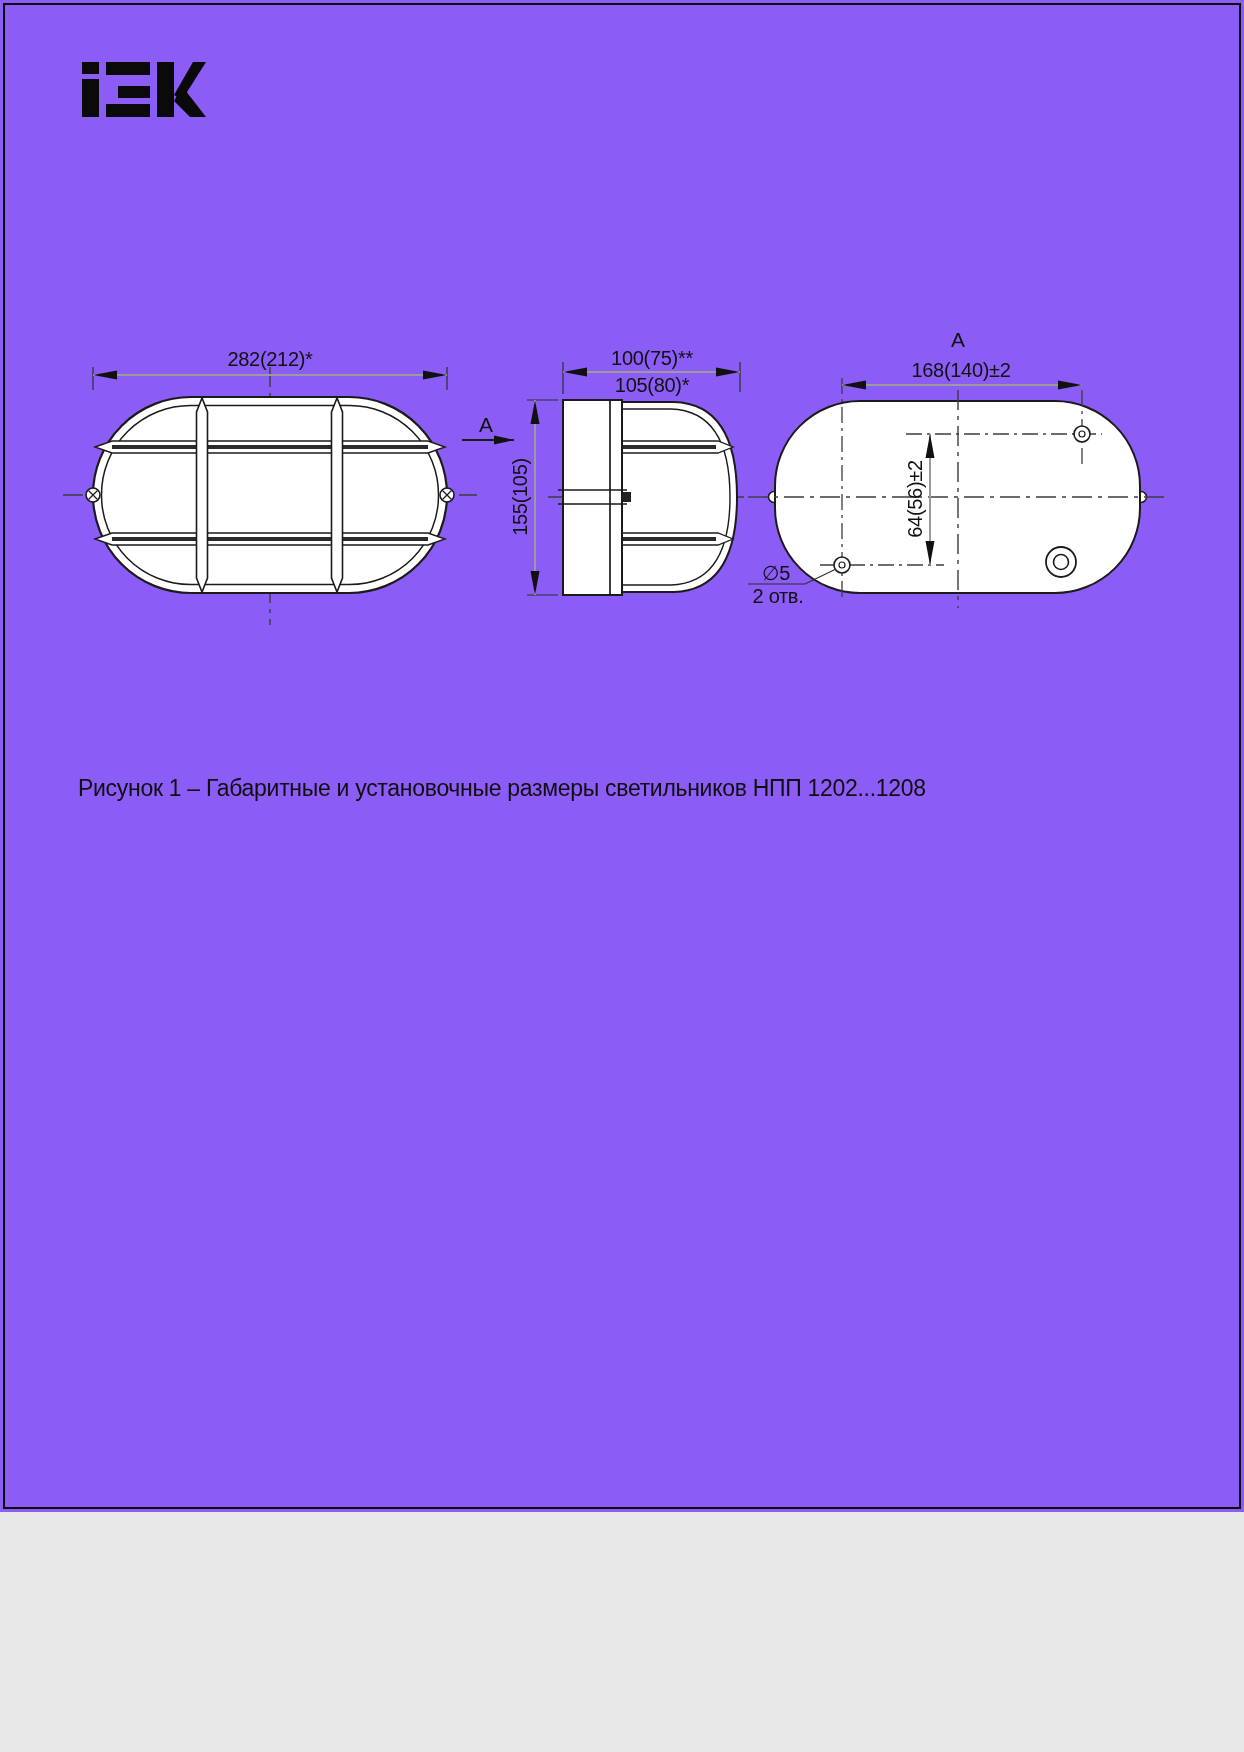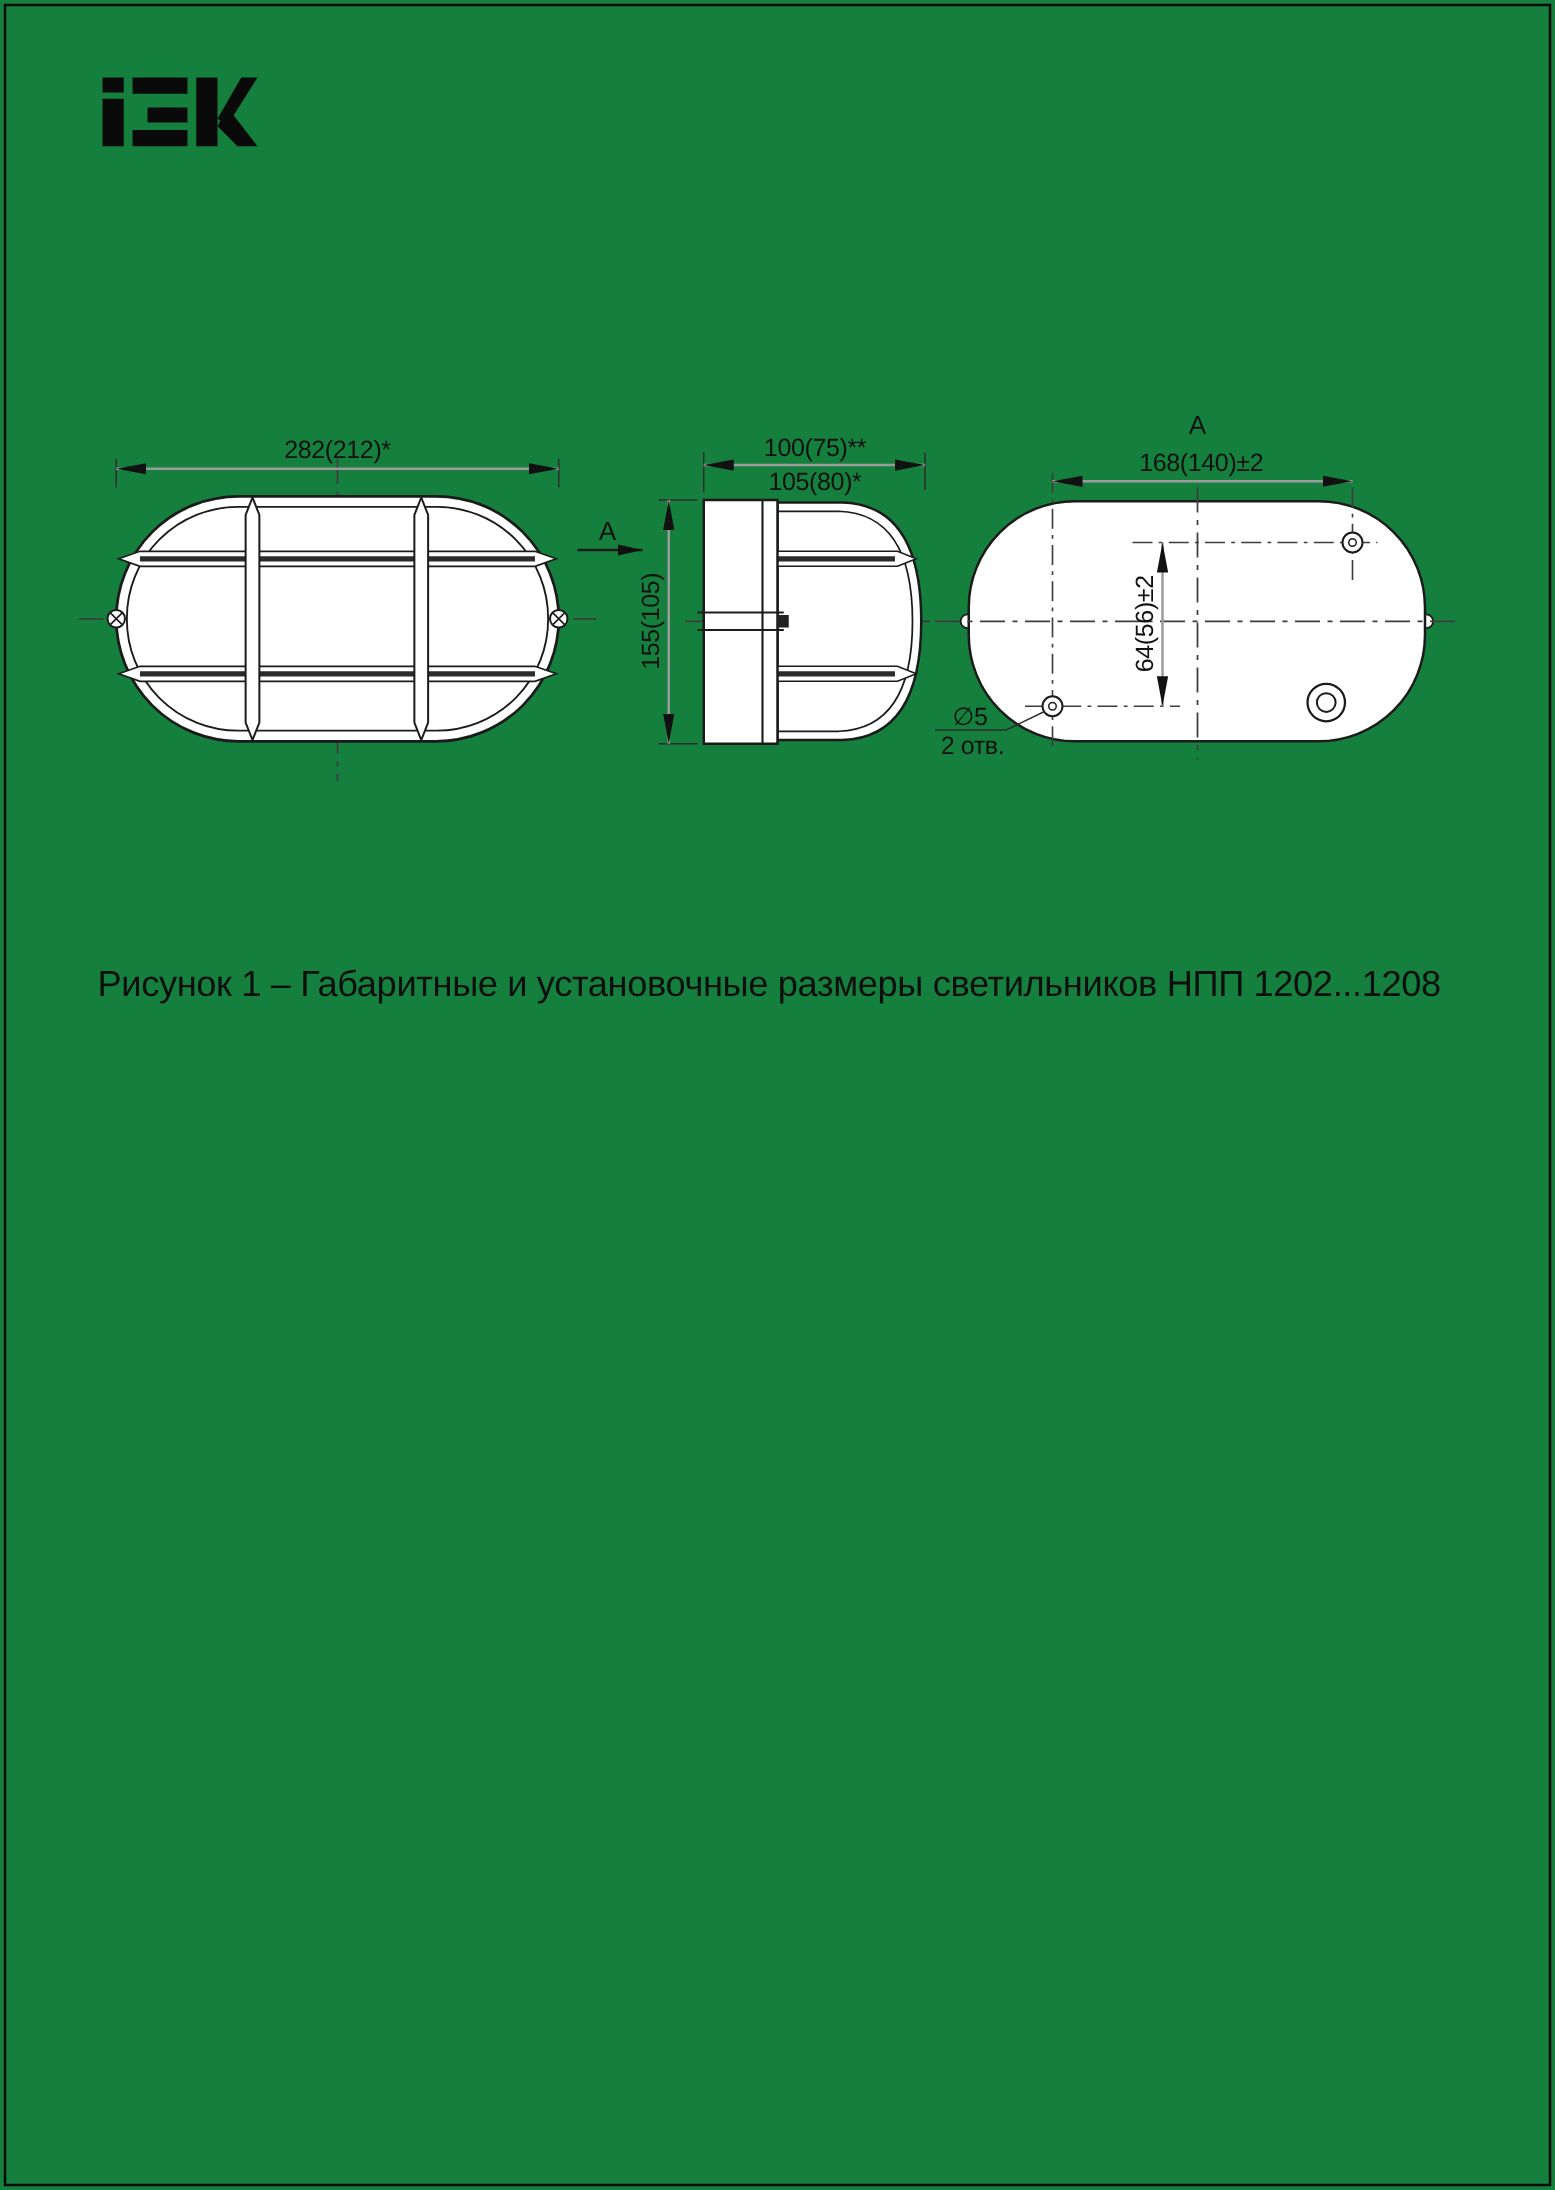--- a/index.html
+++ b/index.html
@@ -1,31 +1,31 @@
 <!DOCTYPE html>
 <html><head>
 <meta charset="utf-8">
 <style>
   html,body{margin:0;padding:0;background:#e8e8e8;}
   .page{
     position:relative;
-    width:1244px;height:1752px;
-    background:#15803d;
+    width:1244px;height:1512px;
+    background:#8b5cf6;
     font-family:"Liberation Sans", sans-serif;
     overflow:hidden;
   }
   .frame{
     position:absolute;left:3px;top:3px;right:3px;bottom:3px;
     border:2px solid #0a0a0a;
     pointer-events:none;
   }
   .drawing-svg{position:absolute;left:0;top:0;}
   .caption{
     position:absolute;left:78px;top:773px;width:1100px;
-    font-size:29px;line-height:31.5px;color:#0f0f0f;
+    font-size:23px;line-height:31.5px;color:#0f0f0f;
     letter-spacing:-0.3px;
   }
   .dim-text{
     font-family:"Liberation Sans", sans-serif;
     font-size:20px;fill:#111;letter-spacing:-0.3px;
   }
   .view-label{
     font-family:"Liberation Sans", sans-serif;
     font-size:21px;fill:#111;
   }

